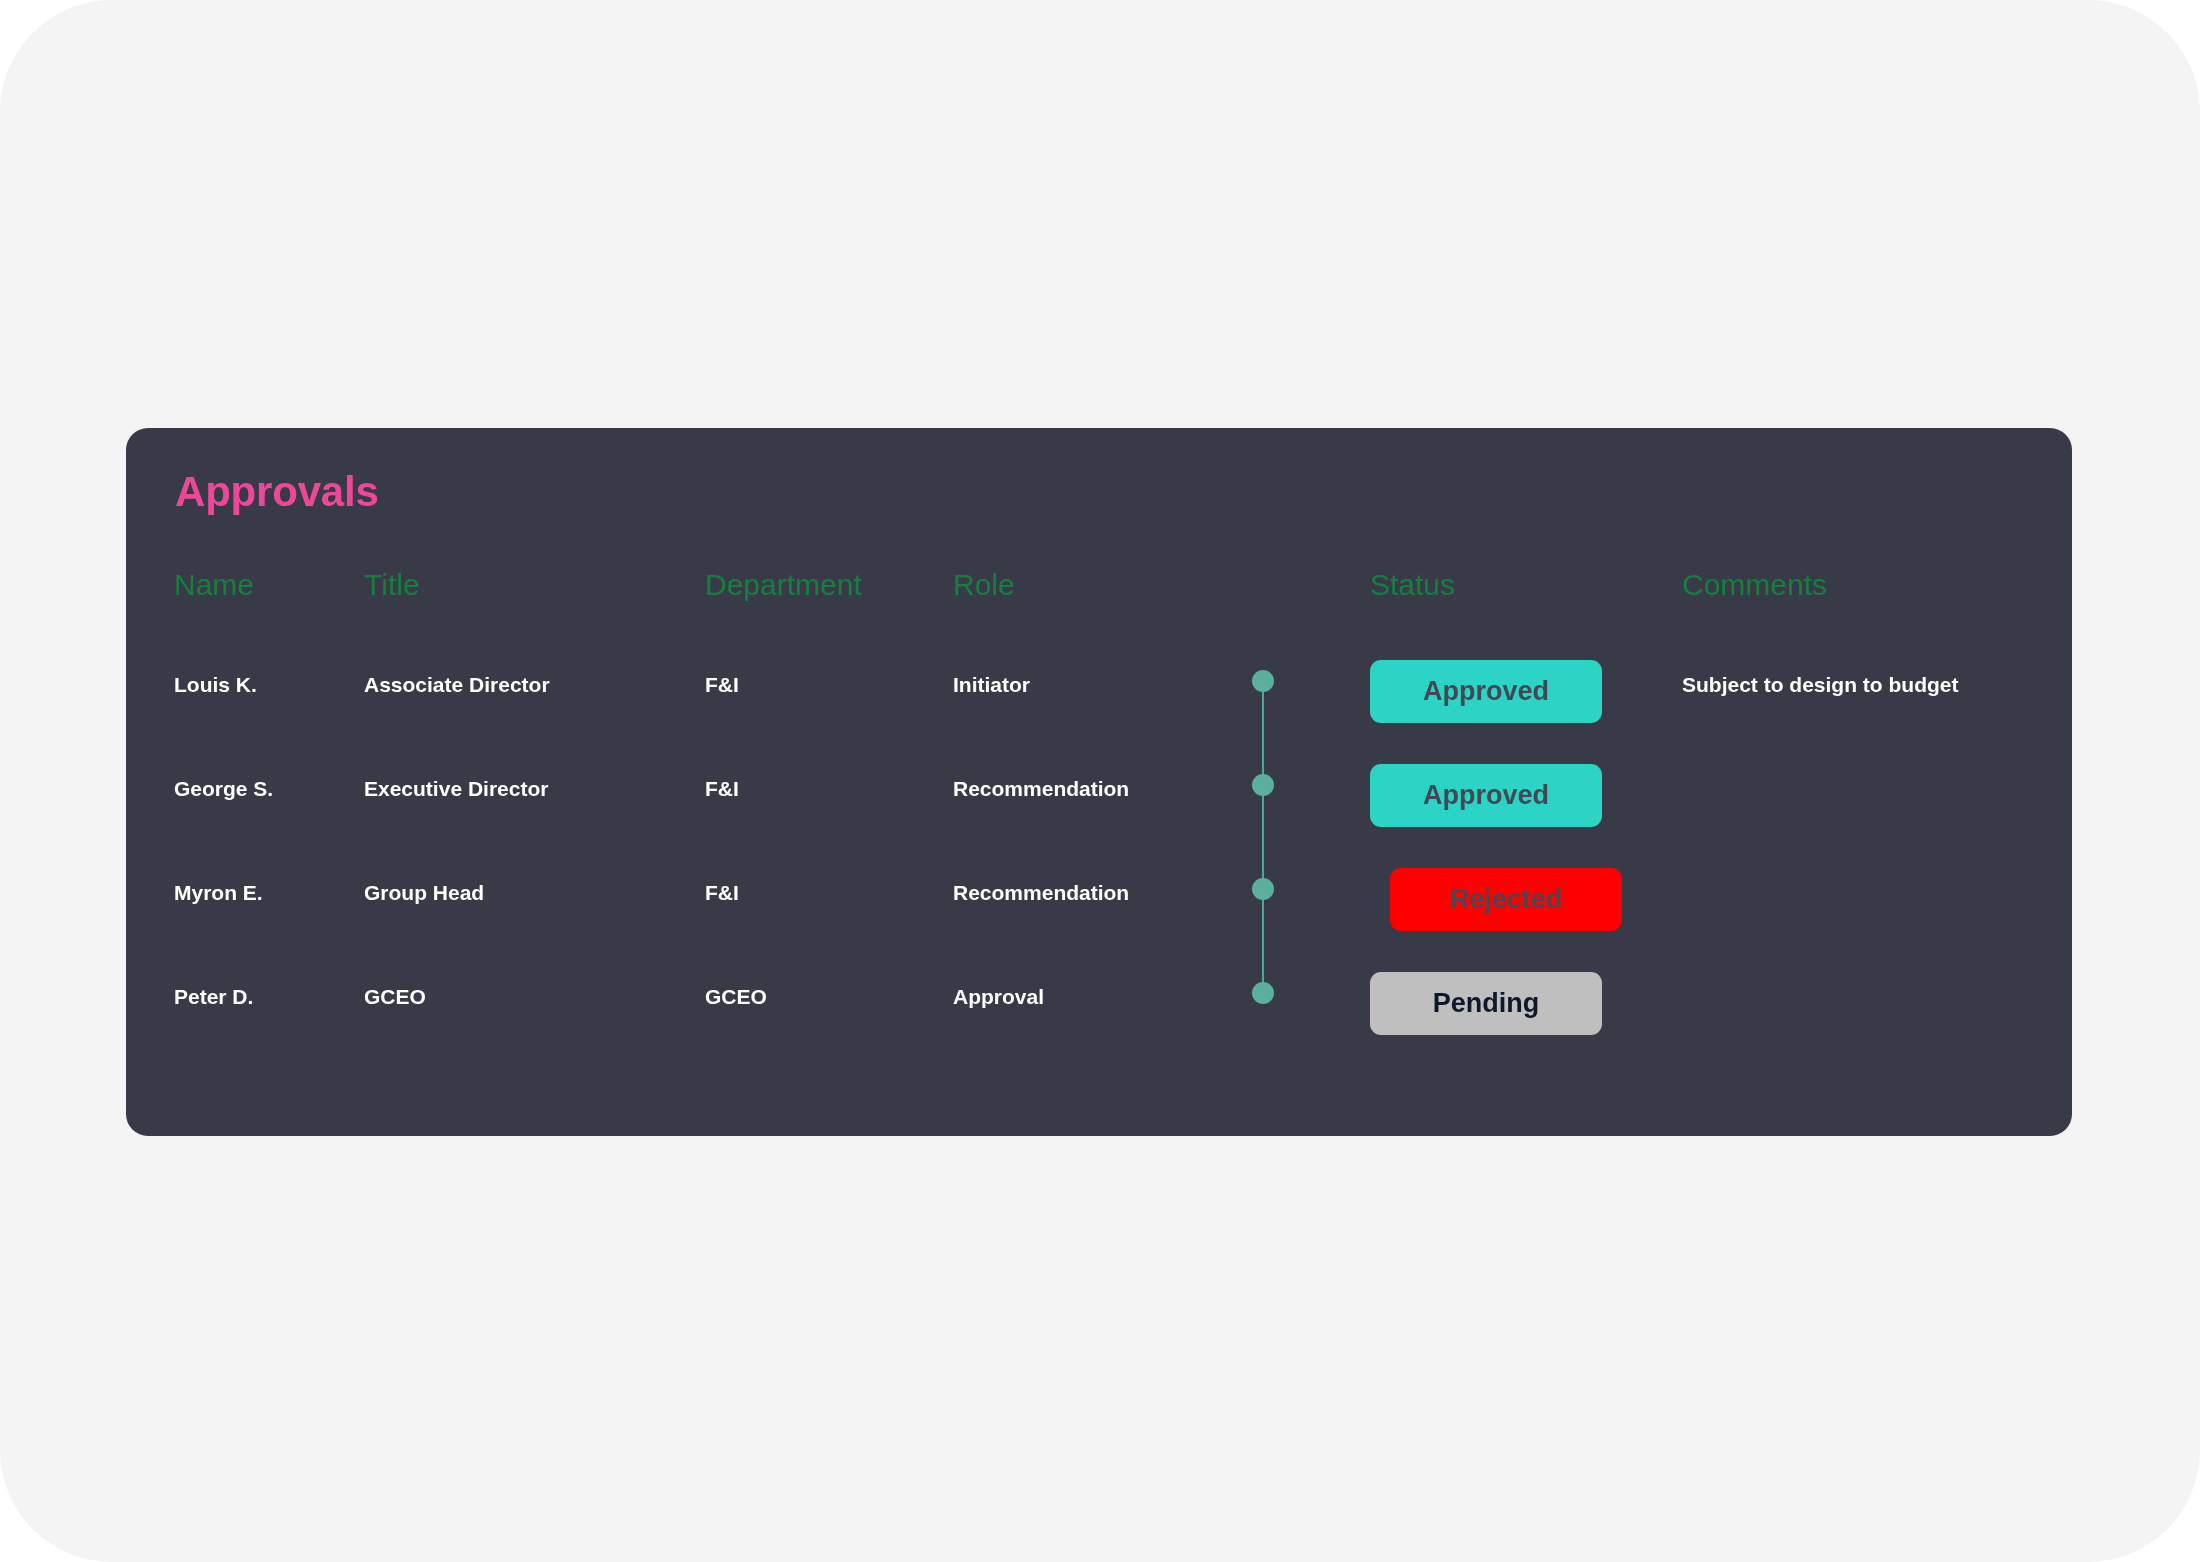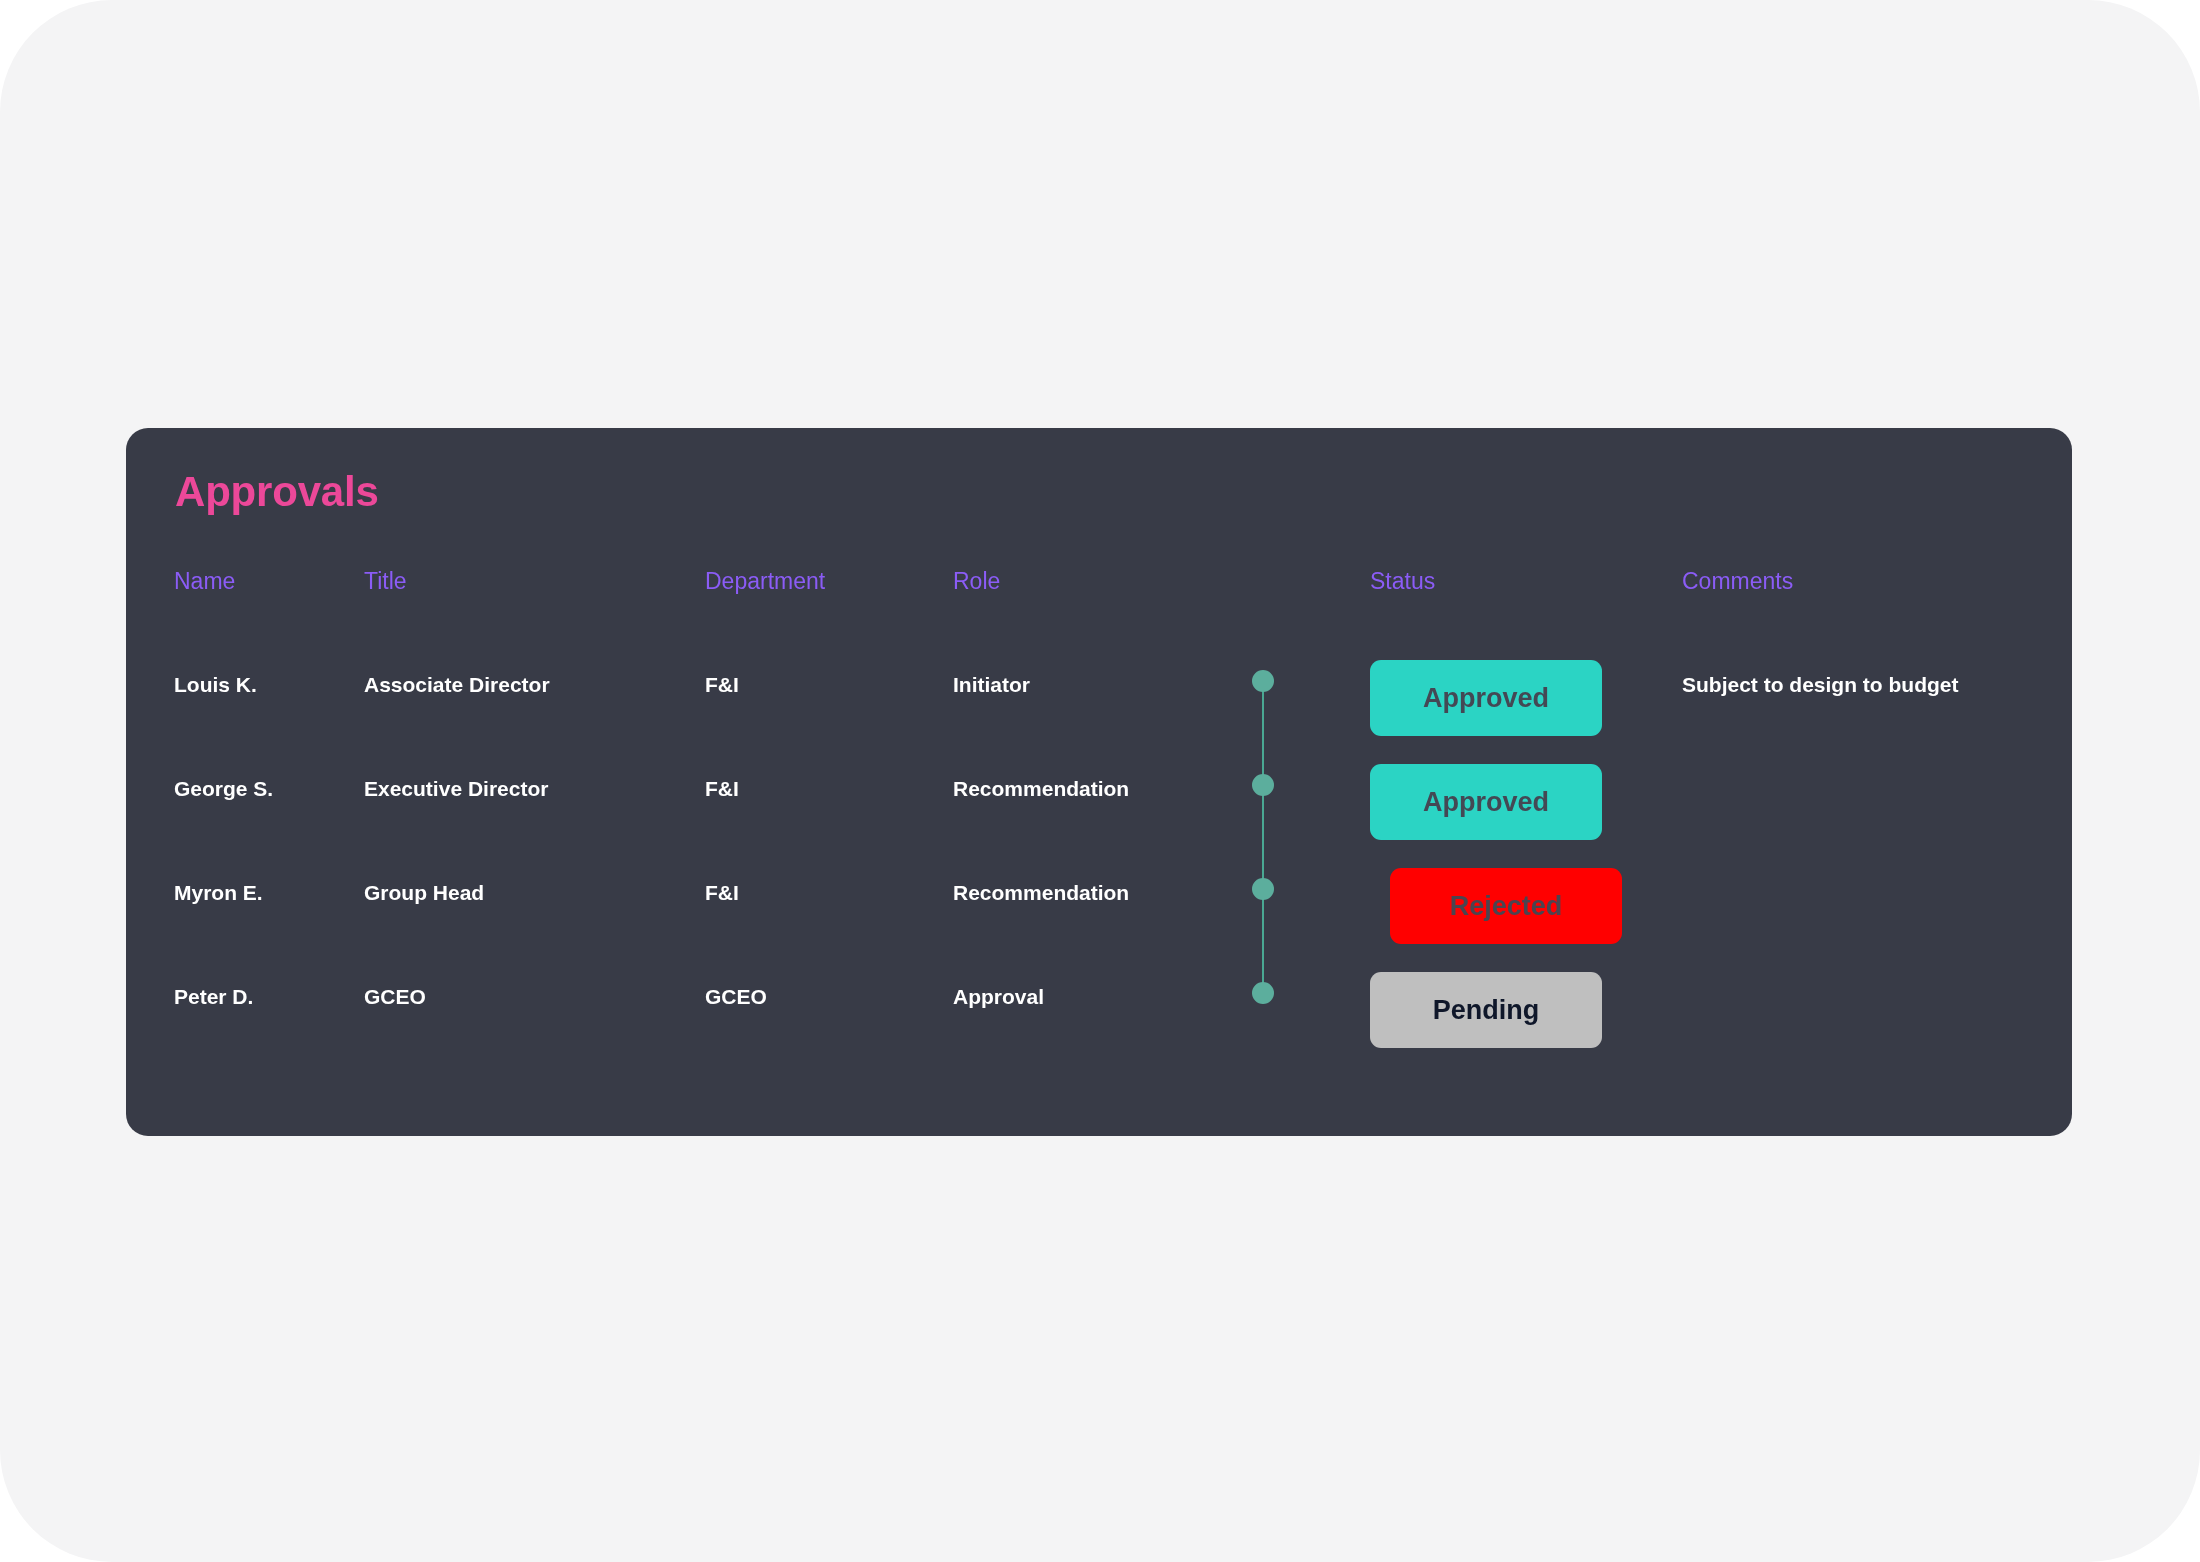--- a/index.html
+++ b/index.html
@@ -52,23 +52,23 @@
   
   .col-name    { left: 174px;  }
   .col-title   { left: 364px;  }
   .col-dept    { left: 705px;  }
   .col-role    { left: 938px; margin-left: 15px;  }
   .col-status  { left: 1370px; text-align: right; }
   .col-comment { left: 1682px; }
 
   .header-cell {
     position: absolute;
-    font-size: 23px;
+    font-size: 30px;
     font-weight: normal;
-    color: #8b5cf6;
+    color: #15803d;
     white-space: nowrap;
   }
   .header-row-y { top: 568px; }
 
   .data-cell {
     position: absolute;
     font-size: 21px;
     font-weight: bold;
     color: #ffffff;
     white-space: nowrap;
@@ -77,21 +77,21 @@
   .row-y-0 { top: 673px; }
   .row-y-1 { top: 777px; }
   .row-y-2 { top: 881px; }
   .row-y-3 { top: 985px; }
 
   
   .status-badge {
     position: absolute;
     left: 1370px;
     width: 232px;
-    height: 76px;
+    height: 63px;
     border-radius: 11px;
     font-size: 27px;
     font-weight: bold;
     display: flex;
     align-items: center;
     justify-content: center;
     box-sizing: border-box;
     white-space: nowrap;
   }
   .badge-y-0 { top: 660px; }

